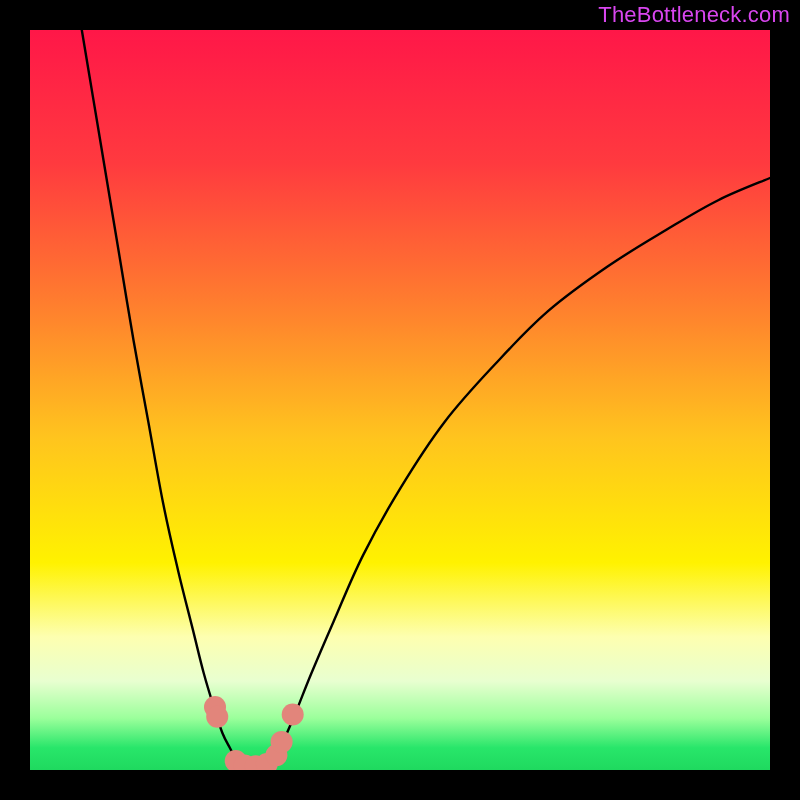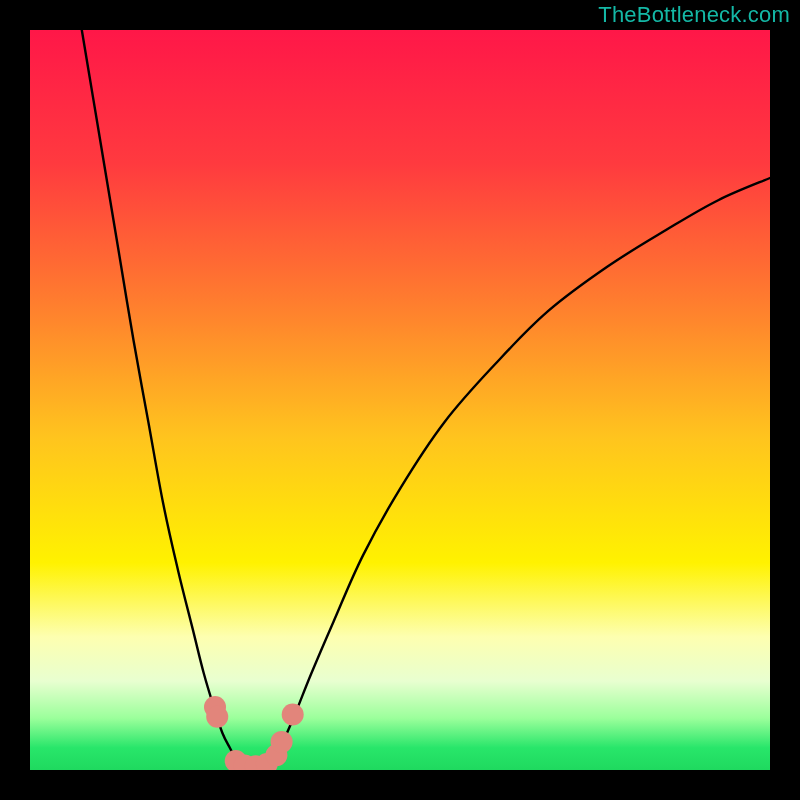--- a/index.html
+++ b/index.html
@@ -14,21 +14,21 @@
   .frame {
     position: relative;
     width: 800px;
     height: 800px;
     background: #000;
   }
   .watermark {
     position: absolute;
     top: 2px;
     right: 10px;
-    color: #14b8a6;
+    color: #d946ef;
     font-size: 22px;
     font-weight: 500;
     letter-spacing: 0.2px;
     z-index: 5;
   }
   .plot {
     position: absolute;
     left: 30px;
     top: 30px;
     width: 740px;

